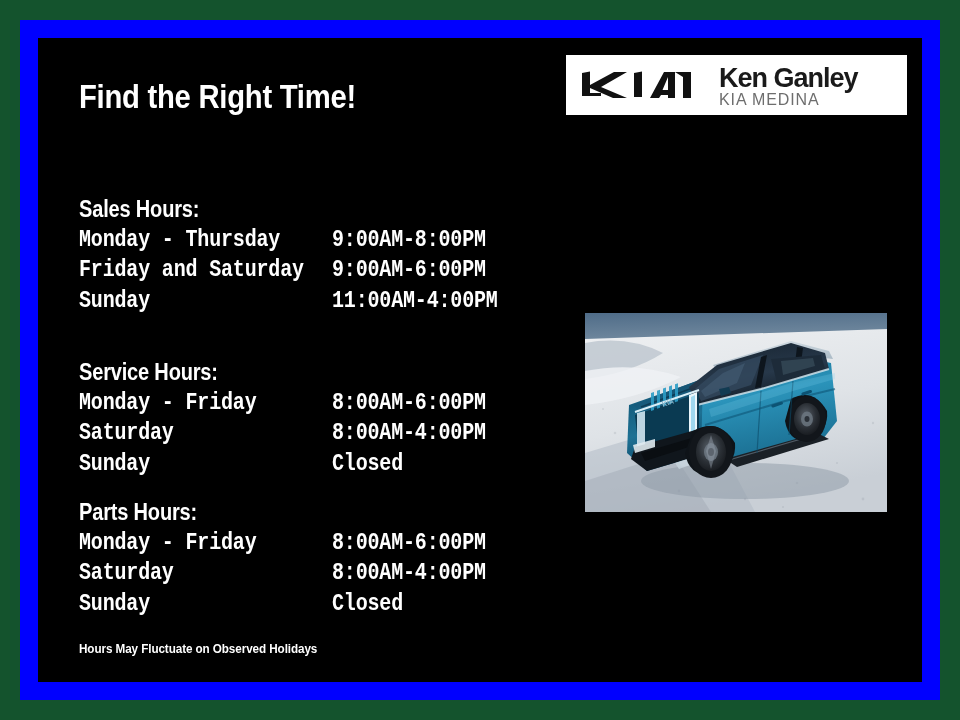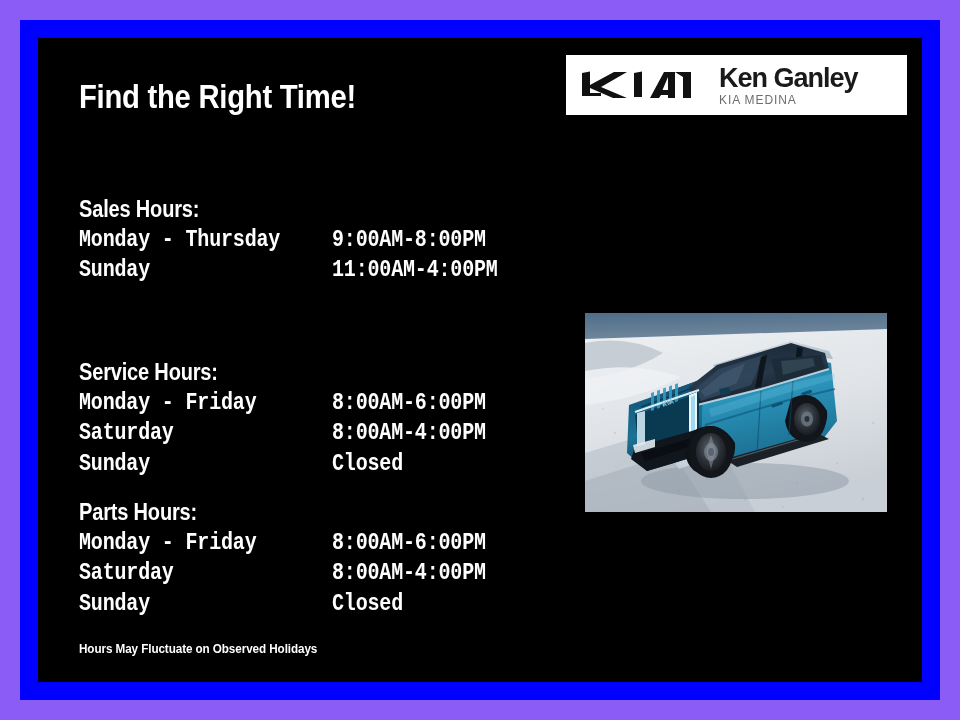--- a/index.html
+++ b/index.html
@@ -12,21 +12,21 @@
     width: 960px;
     height: 720px;
     overflow: hidden;
     font-family: "Liberation Sans", sans-serif;
   }
 
   #slide {
     position: relative;
     width: 960px;
     height: 720px;
-    background: #8b5cf6;
+    background: #14532d;
   }
 
   
   #frame-border {
     position: absolute;
     left: 20px;
     top: 20px;
     width: 920px;
     height: 680px;
     border: 18px solid #0000ff;
@@ -146,21 +146,21 @@
   }
   #dealer-name {
     font-size: 27px;
     line-height: 28px;
     font-weight: bold;
     color: #1a1a1a;
     letter-spacing: -1px;
     white-space: nowrap;
   }
   #dealer-sub {
-    font-size: 12px;
+    font-size: 16px;
     line-height: 14px;
     font-weight: normal;
     color: #6e6e6e;
     letter-spacing: 0.9px;
     white-space: nowrap;
     margin-top: 1px;
   }
 
   
   #vehicle-photo {
@@ -181,20 +181,24 @@
 
   <div id="frame-border"></div>
 
   <div id="page-title">Find the Right Time!</div>
 
   <div class="hours-section" id="section-sales">
     <div class="section-heading">Sales Hours:</div>
     <div class="hours-row">
       <span class="hours-day">Monday - Thursday</span>
       <span class="hours-time">9:00AM-8:00PM</span>
+    </div>
+    <div class="hours-row">
+      <span class="hours-day">Friday and Saturday</span>
+      <span class="hours-time">9:00AM-6:00PM</span>
     </div>
     <div class="hours-row">
       <span class="hours-day">Sunday</span>
       <span class="hours-time">11:00AM-4:00PM</span>
     </div>
   </div>
 
   <div class="hours-section" id="section-service">
     <div class="section-heading">Service Hours:</div>
     <div class="hours-row">

